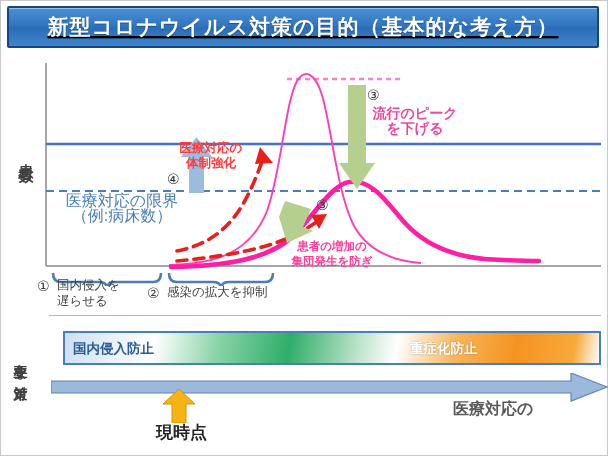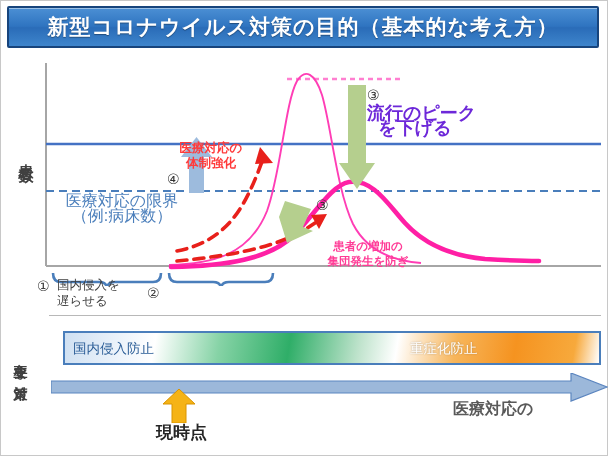--- a/index.html
+++ b/index.html
@@ -15,20 +15,21 @@
 
   
   .title-bar{
     position:absolute;left:6px;top:5px;width:592px;height:42px;
     box-sizing:border-box;
     background:linear-gradient(180deg,#4b8fd4 0%,#2f74c0 48%,#2a6cb8 52%,#3e85cc 100%);
     border:2px solid #17447c;
     border-radius:2px;
     display:flex;align-items:center;justify-content:center;
     box-shadow:inset 0 1px 0 rgba(255,255,255,.45);
+    text-decoration:underline;
   }
   .title-text{
     color:#ffffff;font-size:21px;letter-spacing:1px;
     font-weight:600;white-space:nowrap;
     text-shadow:0 1px 1px rgba(0,0,0,.35);
   }
 
   
   .vlabel{
     position:absolute;color:#404040;font-weight:700;
@@ -40,24 +41,24 @@
 
   
   #chart{position:absolute;left:0;top:50px;width:608px;height:235px;}
 
   
   .ann{position:absolute;white-space:nowrap;line-height:15px;}
   #ann-strengthen{left:160px;top:100px;color:#ff3b3b;font-size:12.5px;
      font-weight:700;text-align:center;width:100px;margin-top:40px;}
   #ann-limit{left:62px;top:192px;color:#4a7ebb;font-size:16px;
      text-align:center;width:118px;line-height:15px;}
-  #ann-peak{left:366px;top:105px;color:#6d28d9;font-size:18px;
+  #ann-peak{left:366px;top:105px;color:#ec4899;font-size:14px;
      font-weight:700;text-align:center;width:96px;}
   #ann-speed{left:278px;top:238px;color:#ff3b96;font-size:11.5px;
-     font-weight:700;text-align:center;width:106px;margin-left:36px;}
+     font-weight:700;text-align:center;width:106px;}
 
   .circnum{position:absolute;color:#404040;font-size:14px;}
   #num3-top{left:366px;top:86px;color:#333;}
   #num3-mid{left:315px;top:196px;color:#333;}
   #num4{left:166px;top:170px;color:#333;}
   #num1{left:36px;top:277px;}
   #num2{left:146px;top:284px;}
 
   .brace-label{position:absolute;color:#3f3f3f;font-size:12.5px;
      line-height:16px;white-space:nowrap;}
@@ -73,21 +74,21 @@
   #measure-bar .grad{
     position:absolute;inset:0;
     background:linear-gradient(100deg,
       #cfe0f2 0%, #eef4fb 11%,
       #ffffff 17%,
       #86d3a6 29%, #2fae68 42%,
       #bfe3cc 55%,
       #ffffff 62%,
       #f7b55a 73%, #f59320 84%, #f7a93c 95%, #ffffff 100%);
   }
-  .seg-label{position:absolute;top:7px;font-size:13.5px;font-weight:400;
+  .seg-label{position:absolute;top:7px;font-size:13.5px;font-weight:700;
      white-space:nowrap;text-align:right;}
   #seg1{left:8px;color:#2a5c96;}
   #seg2{left:128px;color:#ffffff;text-shadow:0 0 2px rgba(0,0,0,.25);}
   #seg3{left:345px;color:#ffffff;text-shadow:0 0 2px rgba(0,0,0,.3);}
 
   
   #time-axis{position:absolute;left:50px;top:372px;width:558px;height:42px;}
   #lbl-time{position:absolute;left:452px;top:398px;color:#595959;
      font-size:16px;font-weight:700;}
   #lbl-now{position:absolute;left:155px;top:420px;color:#262626;
@@ -181,20 +182,21 @@
   <div class="circnum" id="num4">④</div>
 
   <div class="circnum" id="num1">①</div>
   <div class="brace-label" id="lbl1">
     <div>国内侵入を</div>
     <div>遅らせる</div>
   </div>
 
   <div class="circnum" id="num2">②</div>
   <div class="brace-label" id="lbl2">
+    <div>感染の拡大を抑制</div>
   </div>
 
   <div id="sep"></div>
 
   <div id="measure-bar">
     <div class="grad"></div>
     <span class="seg-label" id="seg1">国内侵入防止</span>
     <span class="seg-label" id="seg3">重症化防止</span>
   </div>
 

